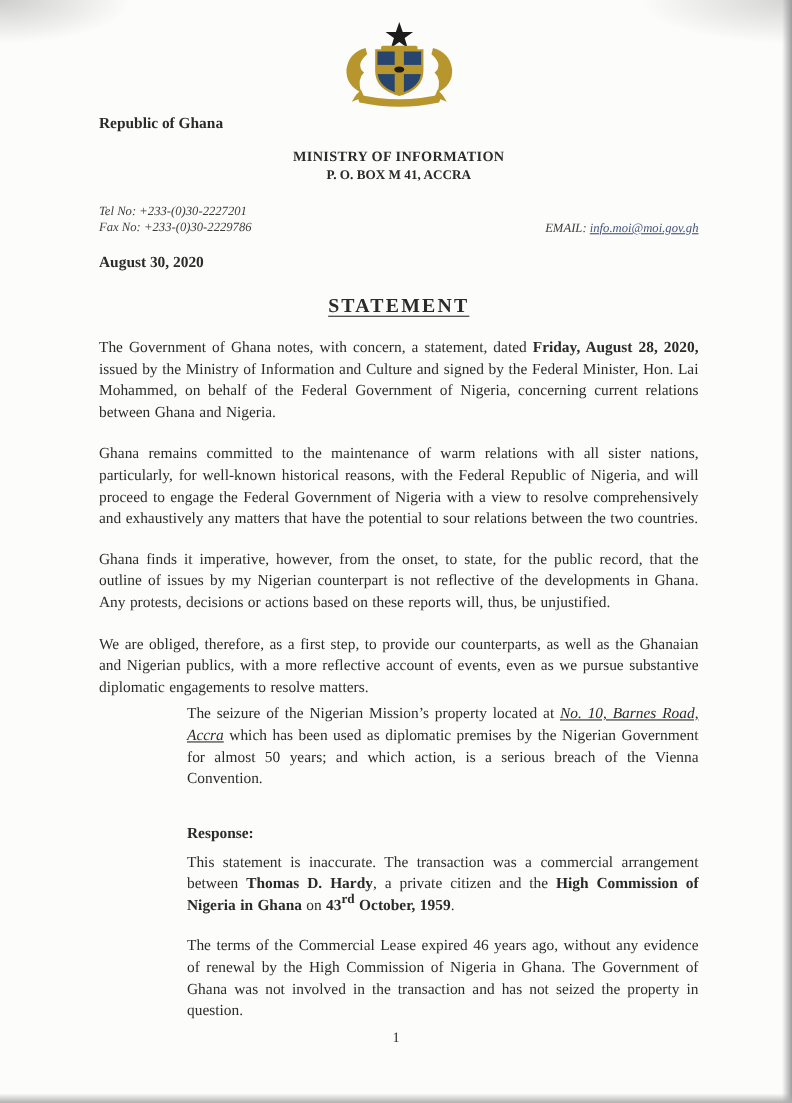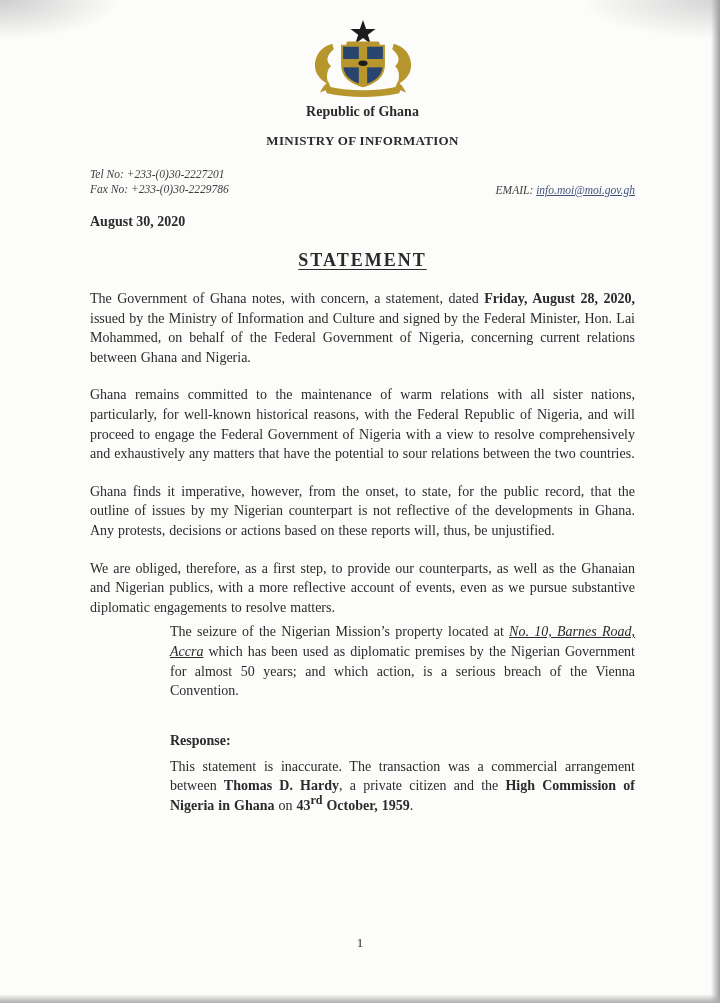--- a/index.html
+++ b/index.html
@@ -29,21 +29,21 @@
     background: radial-gradient(ellipse at top left, rgba(120,120,120,0.35), rgba(120,120,120,0) 70%);
   }
   .corner-tr {
     position: absolute; top: 0; right: 0; width: 140px; height: 40px;
     background: radial-gradient(ellipse at top right, rgba(120,120,120,0.30), rgba(120,120,120,0) 70%);
   }
 
   .content { position: relative; padding: 20px 85px 0 90px; }
 
   .crest-wrap { text-align: center; }
-  .country { text-align: center; font-weight: bold; font-size: 14px; margin-top: 2px; }
+  .country { font-weight: bold; font-size: 14px; margin-top: 2px; }
 
   .ministry-block { text-align: center; margin-top: 13px; line-height: 1.25; }
   .ministry { font-weight: bold; font-size: 13px; letter-spacing: 0.3px; }
   .pobox { font-weight: bold; font-size: 12px; margin-top: 2px; }
 
   .contact-row {
     display: flex; justify-content: space-between; align-items: flex-end;
     margin-top: 18px;
   }
   .telfax { font-style: italic; font-size: 11.5px; line-height: 1.25; color: #3d3d3d; }
@@ -113,20 +113,21 @@
         <ellipse cx="80" cy="62" rx="6.5" ry="4" fill="#1c1c1c"></ellipse>
 
         <path d="M24 94 Q80 108 136 94 L132 105 Q80 116 28 105 Z" fill="#b8962e"></path>
       </svg>
     </div>
 
     <div class="country">Republic of Ghana</div>
 
     <div class="ministry-block">
       <div class="ministry">MINISTRY OF INFORMATION</div>
+      <div class="pobox">P. O. BOX M 41, ACCRA</div>
     </div>
 
     <div class="contact-row">
       <div class="telfax">
         <div>Tel No: +233-(0)30-2227201</div>
         <div>Fax No: +233-(0)30-2229786</div>
       </div>
       <div class="email-line"><span>EMAIL: </span><a class="email-link">info.moi@moi.gov.gh</a></div>
     </div>
 
@@ -146,20 +147,21 @@
 
       <p class="para">We are obliged, therefore, as a first step, to provide our counterparts, as well as the Ghanaian and Nigerian publics, with a more reflective account of events, even as we pursue substantive diplomatic engagements to resolve matters.</p>
 
 
       <p class="para indent-body acc-body"><span>The seizure of the Nigerian Mission’s property located at </span><span class="addr">No. 10, Barnes Road, Accra</span><span> which has been used as diplomatic premises by the Nigerian Government for almost 50 years; and which action, is a serious breach of the Vienna Convention.</span></p>
 
       <div class="resp-heading">Response:</div>
 
       <p class="para indent-body resp-para"><span>This statement is inaccurate. The transaction was a commercial arrangement between </span><strong>Thomas D. Hardy</strong><span>, a private citizen and the </span><strong>High Commission of Nigeria in Ghana</strong><span> on </span><strong><span>43</span><sup>rd</sup><span> October, 1959</span></strong><span>.</span></p>
 
+      <p class="para indent-body resp-para2">The terms of the Commercial Lease expired 46 years ago, without any evidence of renewal by the High Commission of Nigeria in Ghana. The Government of Ghana was not involved in the transaction and has not seized the property in question.</p>
 
     </div>
   </div>
 
   <div class="page-number">1</div>
 
   <div class="edge-right"></div>
   <div class="edge-bottom"></div>
 </div>
 

